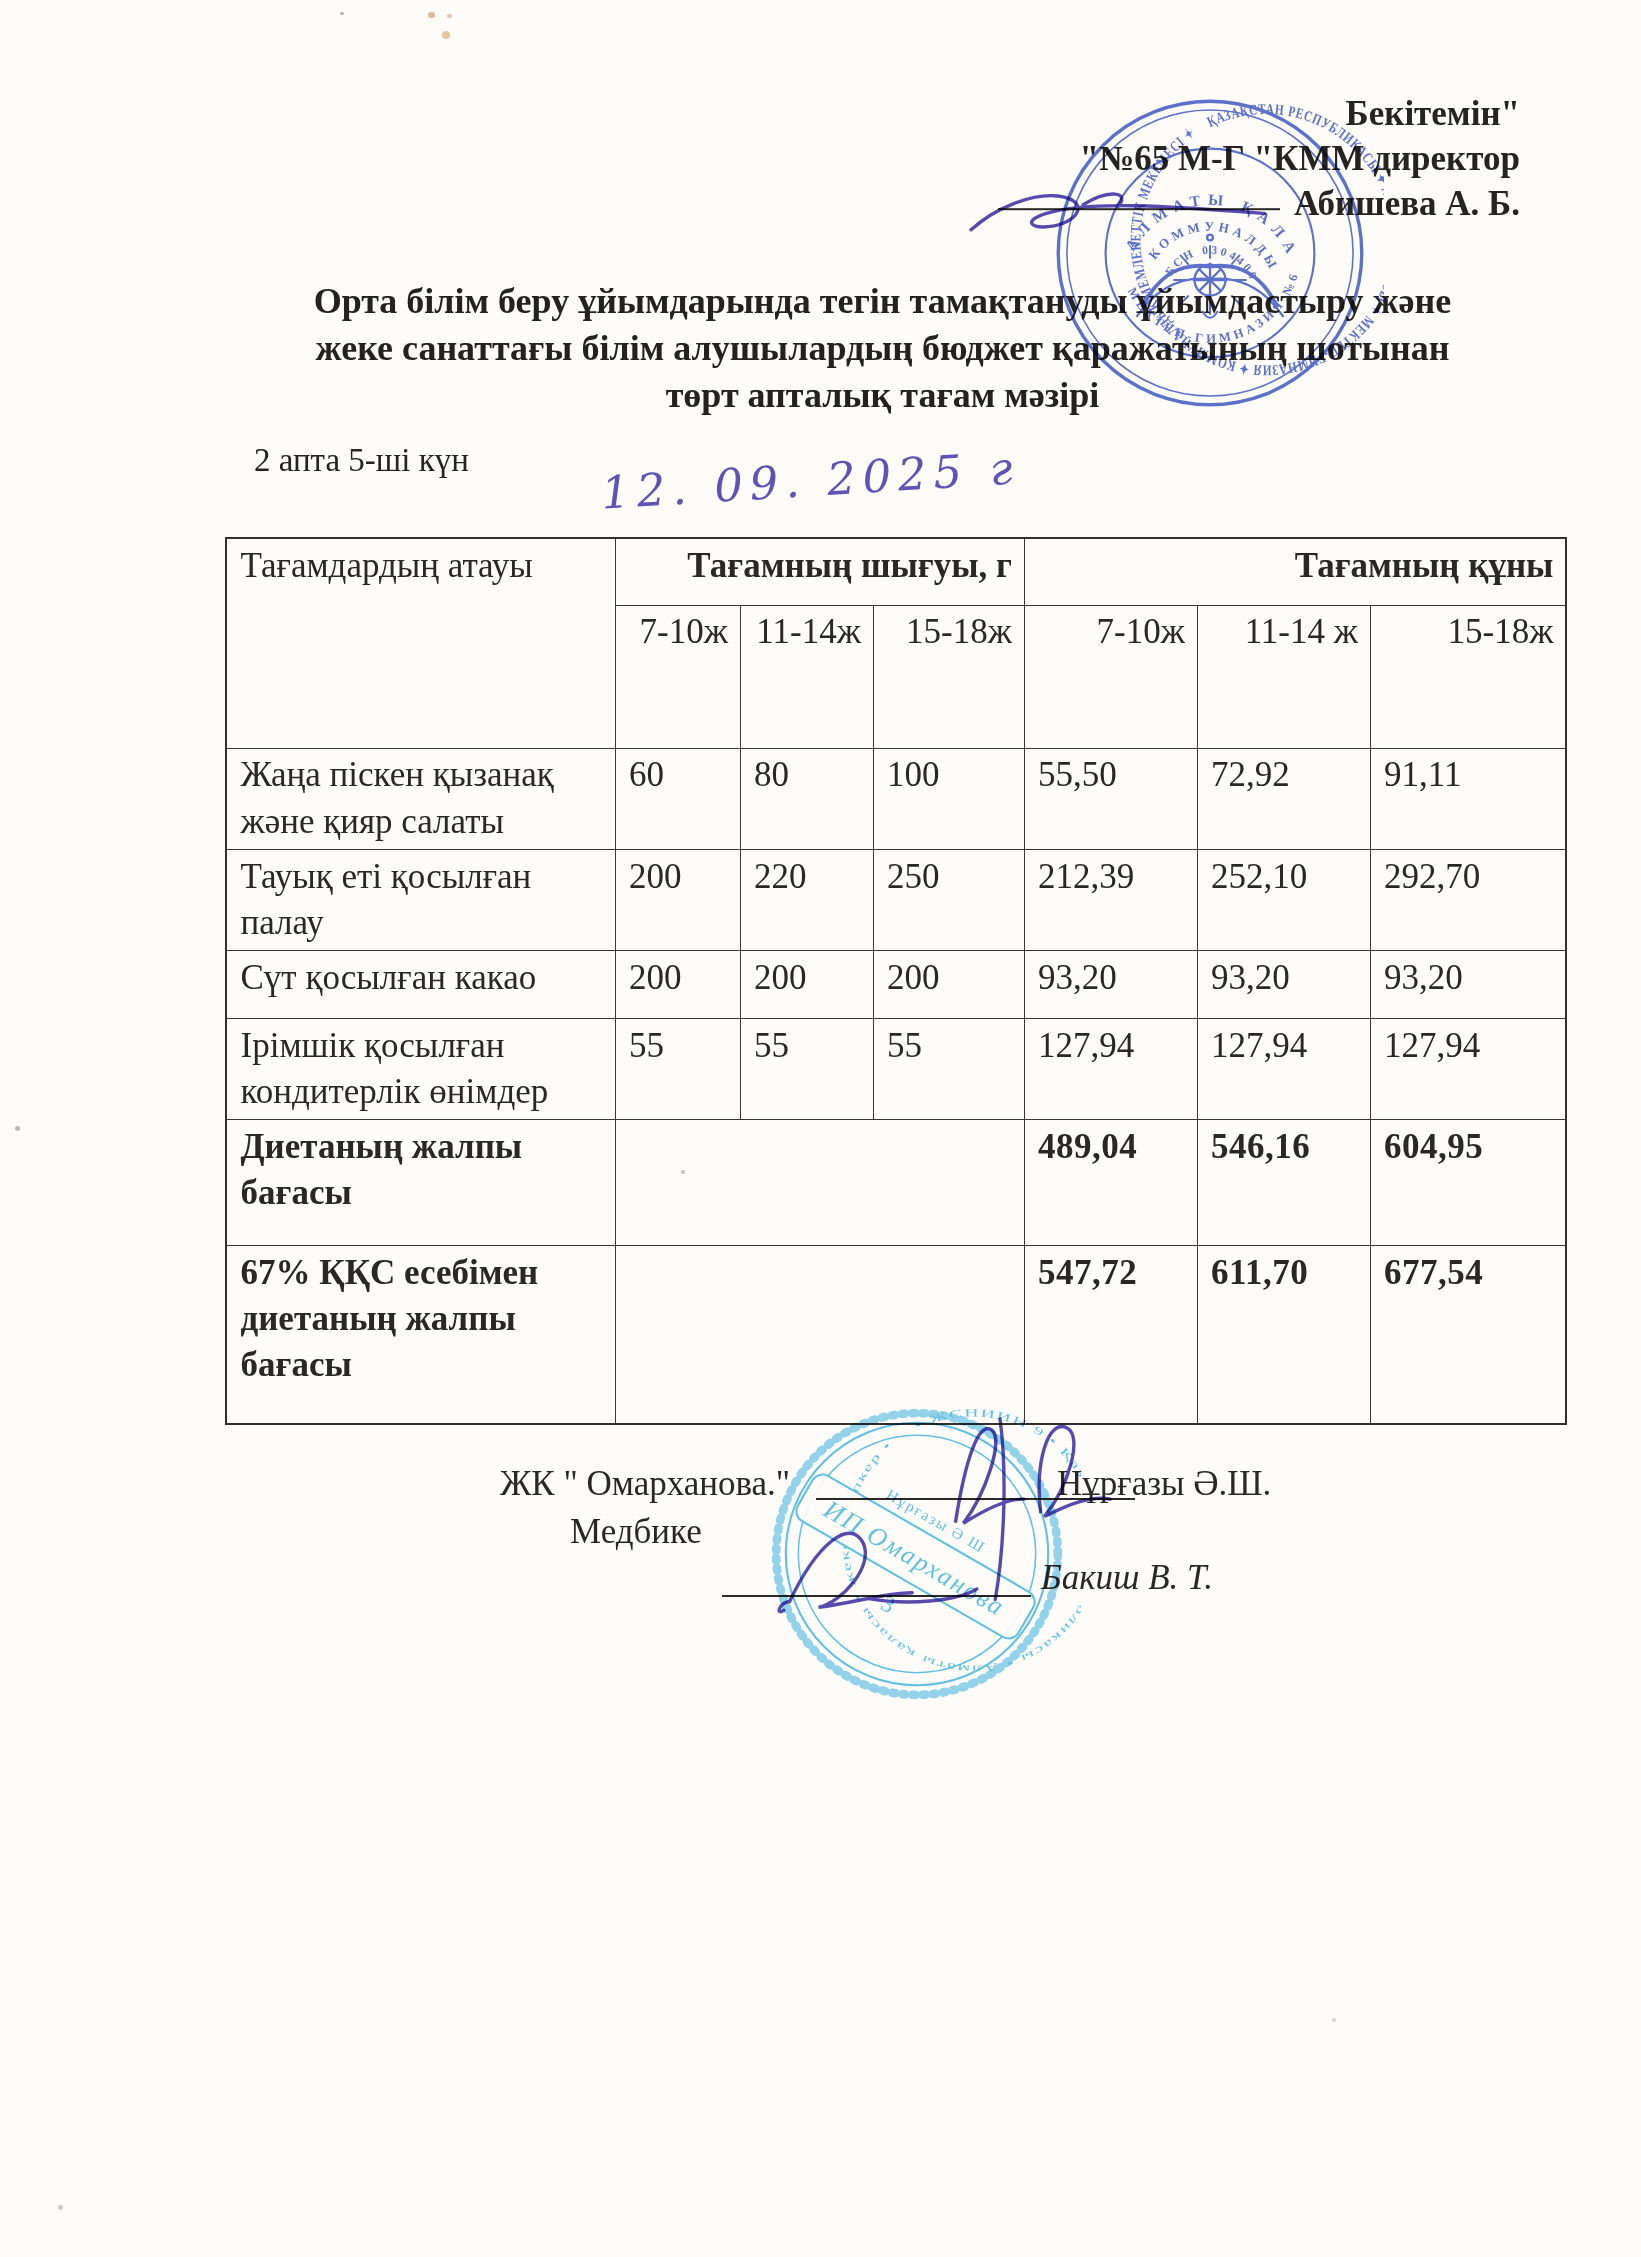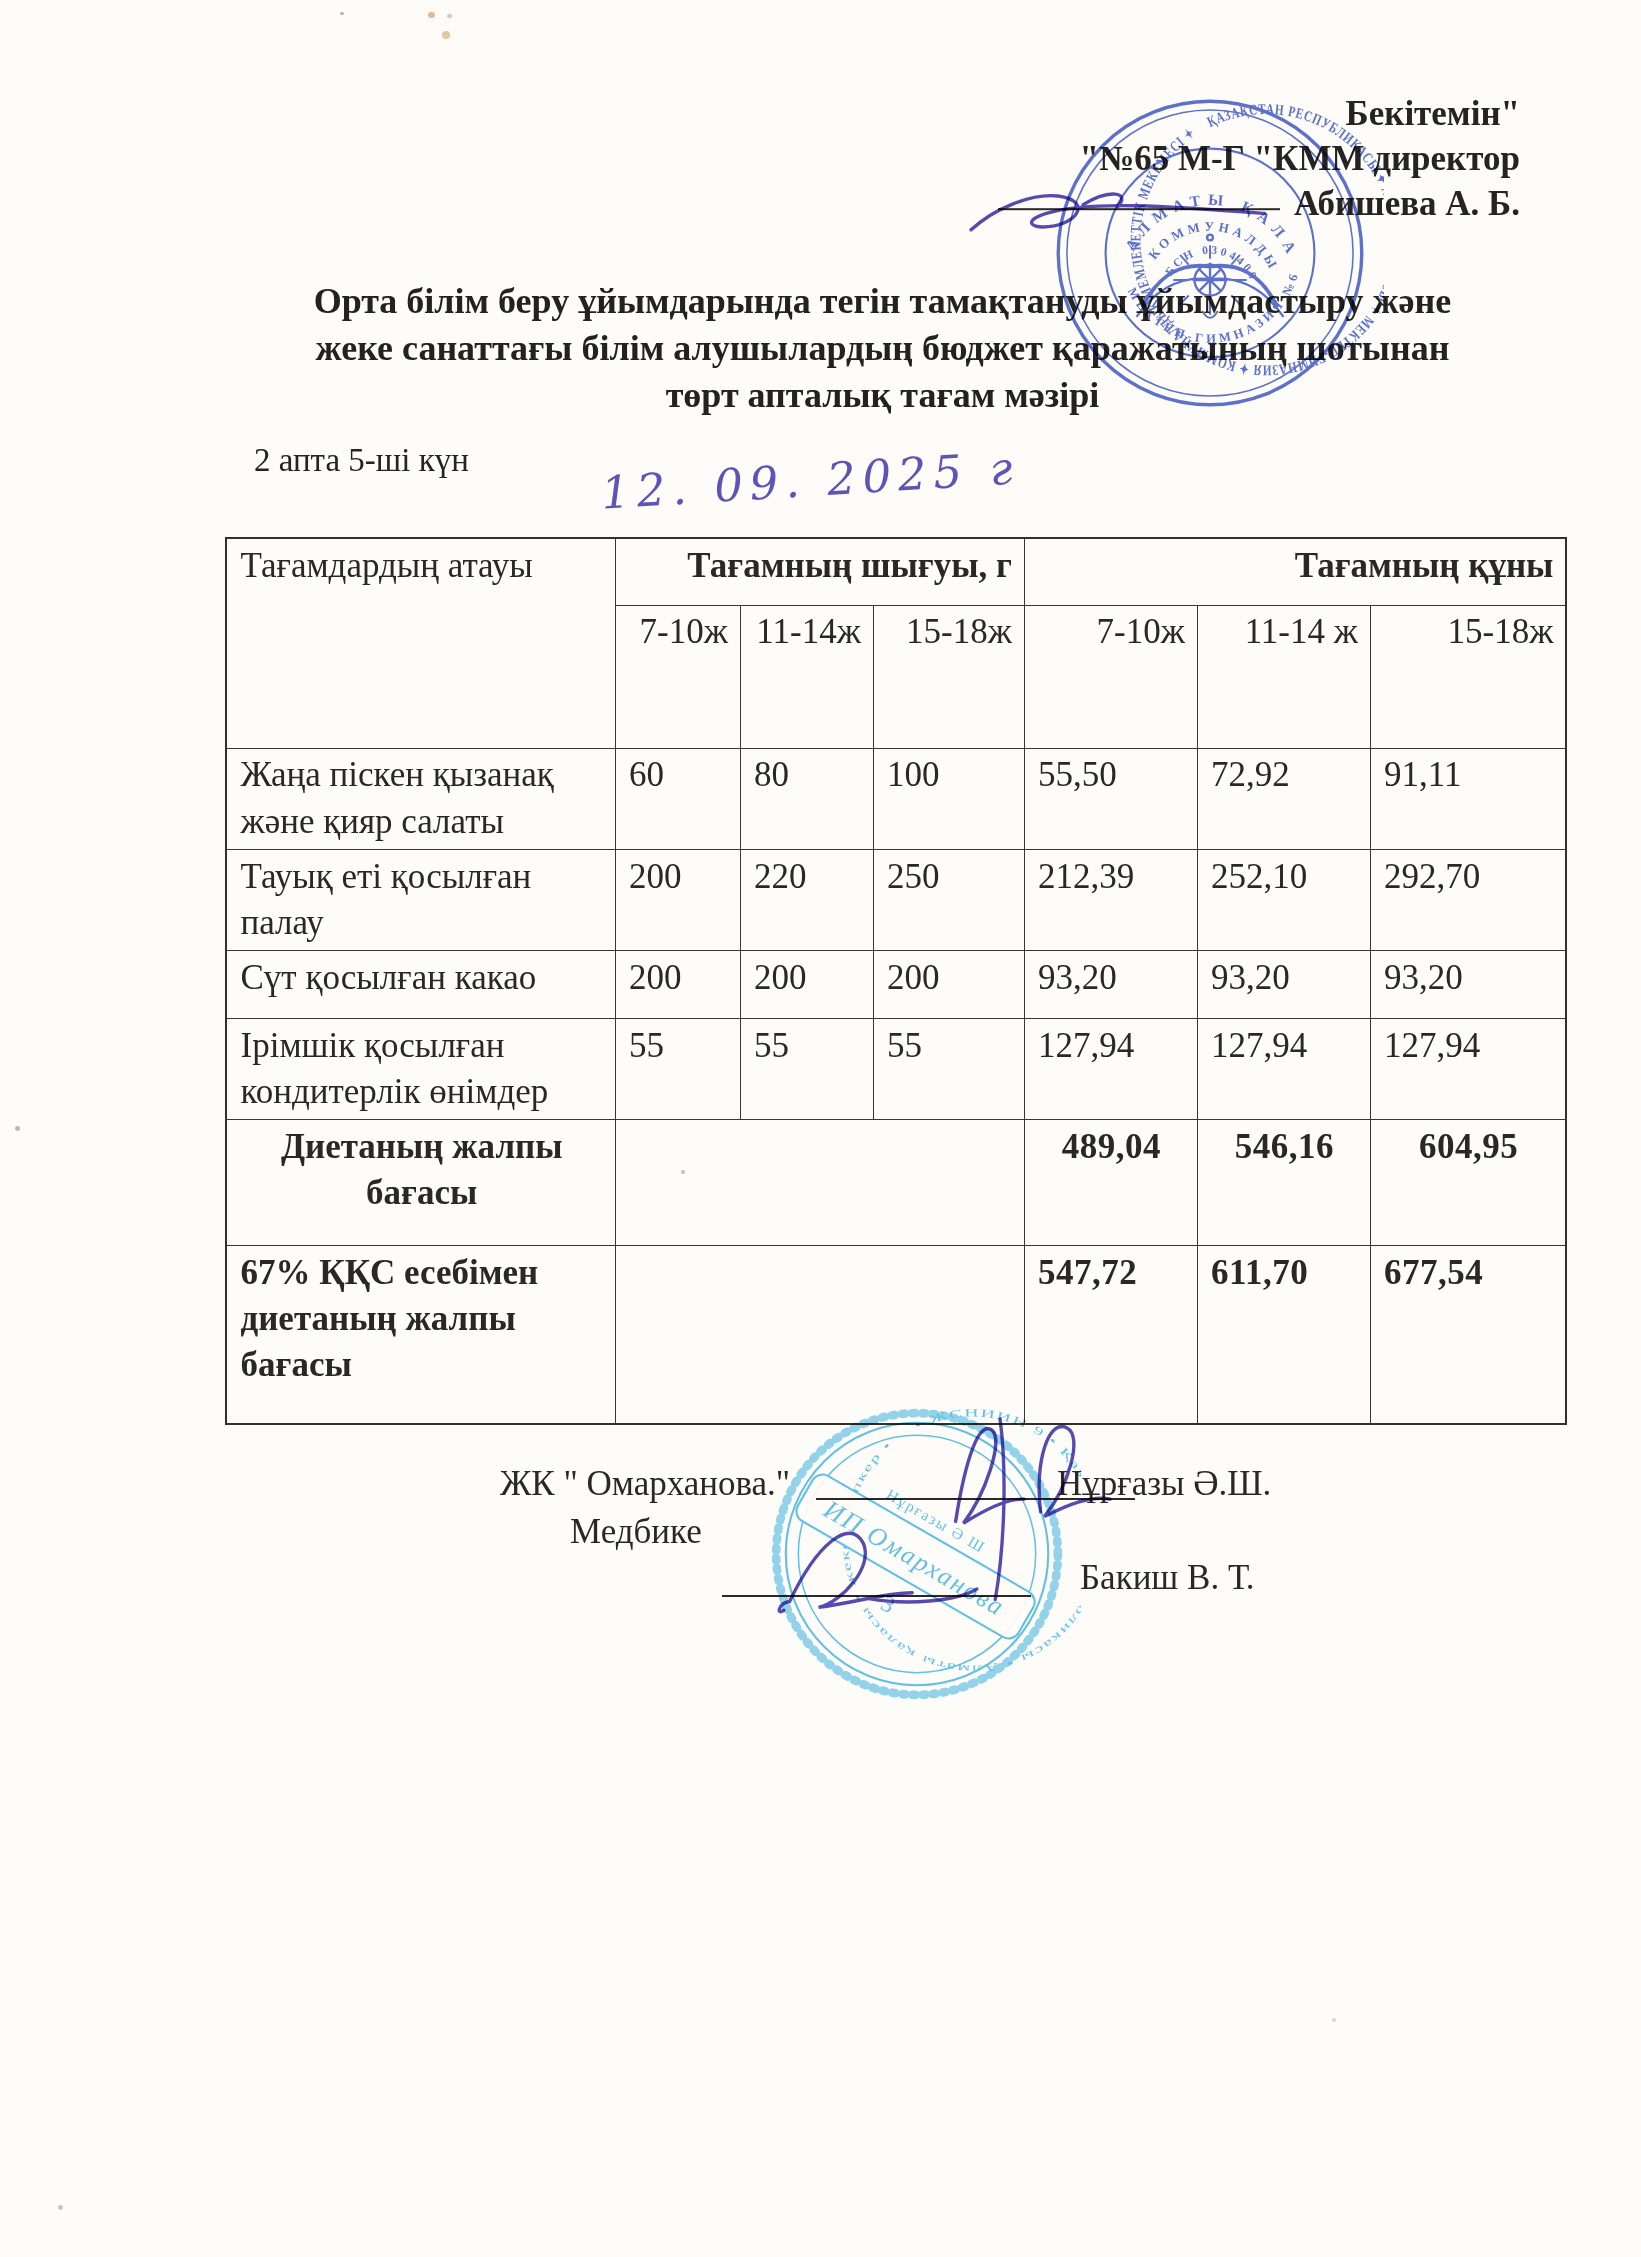--- a/index.html
+++ b/index.html
@@ -34,21 +34,21 @@
     vertical-align:top;
     font-size:35px;line-height:1.32;
     color:#2a2826;
     overflow:hidden;
   }
   td.hname{font-weight:normal;font-size:39px;vertical-align:bottom;padding-bottom:41px;line-height:1.2;}
   td.group{font-weight:bold;font-size:39px;padding-top:7.7px;line-height:1.15;text-align:right;}
   td.age{text-align:right;font-size:32px;padding-top:19.3px;margin-left:11px;}
   tr.rh1{height:67px;} tr.rh2{height:143px;}
   tr.r0{height:92px;} tr.r1{height:93px;} tr.r2{height:68px;} tr.r3{height:92px;}
-  tr.t0{height:126px;text-align:center;} tr.t1{height:179px;}
+  tr.t0{height:126px;} tr.t1{height:179px;}
   td.total-label{font-weight:bold;font-size:34px;line-height:1.85;padding-top:7.7px;}
   td.total-val{font-weight:bold;font-size:30px;padding-top:11.6px;letter-spacing:0.5px;}
   
   .sig-text{font-size:35px;white-space:nowrap;color:#2a2826;}
   .pline{border-top:2.9px solid #2b2927;height:0;}
   
   .stamp{mix-blend-mode:multiply;pointer-events:none;}
   .ink{mix-blend-mode:multiply;pointer-events:none;}
   .speck{border-radius:50%;pointer-events:none;}
 </style>
@@ -150,21 +150,21 @@
   </tr>
   </tbody>
 </table>
 
 <div class="abs sig-text" style="left:500px;top:1464px;">ЖК " Омарханова."</div>
 <div class="abs pline" style="left:816px;top:1498px;width:319px;"></div>
 <div class="abs sig-text" style="left:1057px;top:1464px;">Нұрғазы Ә.Ш.</div>
 
 <div class="abs sig-text" style="left:570px;top:1512px;">Медбике</div>
 <div class="abs pline" style="left:722px;top:1595px;width:309px;"></div>
-<div class="abs sig-text" style="left:1080px;top:1558px;">Бакиш В. Т.</div>
+<div class="abs sig-text" style="left:1041px;top:1558px;font-style:italic;">Бакиш В. Т.</div>
 
 <svg class="abs stamp" style="left:1036px;top:79px;opacity:.82;" width="348" height="348" viewBox="0 0 360 360">
   <defs>
     <path id="tp-ring1" d="M180 50 A130 130 0 1 1 179.9 50.05"></path>
     <path id="tp-arc-top" d="M96 192 A88 88 0 0 1 264 192"></path>
     <path id="tp-arc-mid" d="M116 202 A68 68 0 0 1 244 202"></path>
     <path id="tp-arc-num" d="M138 208 A46 46 0 0 1 222 208"></path>
     <path id="tp-arc-bot" d="M88 198 A94 94 0 0 0 272 198"></path>
   </defs>
   <g stroke="#3a53c6" fill="none" stroke-width="2">

